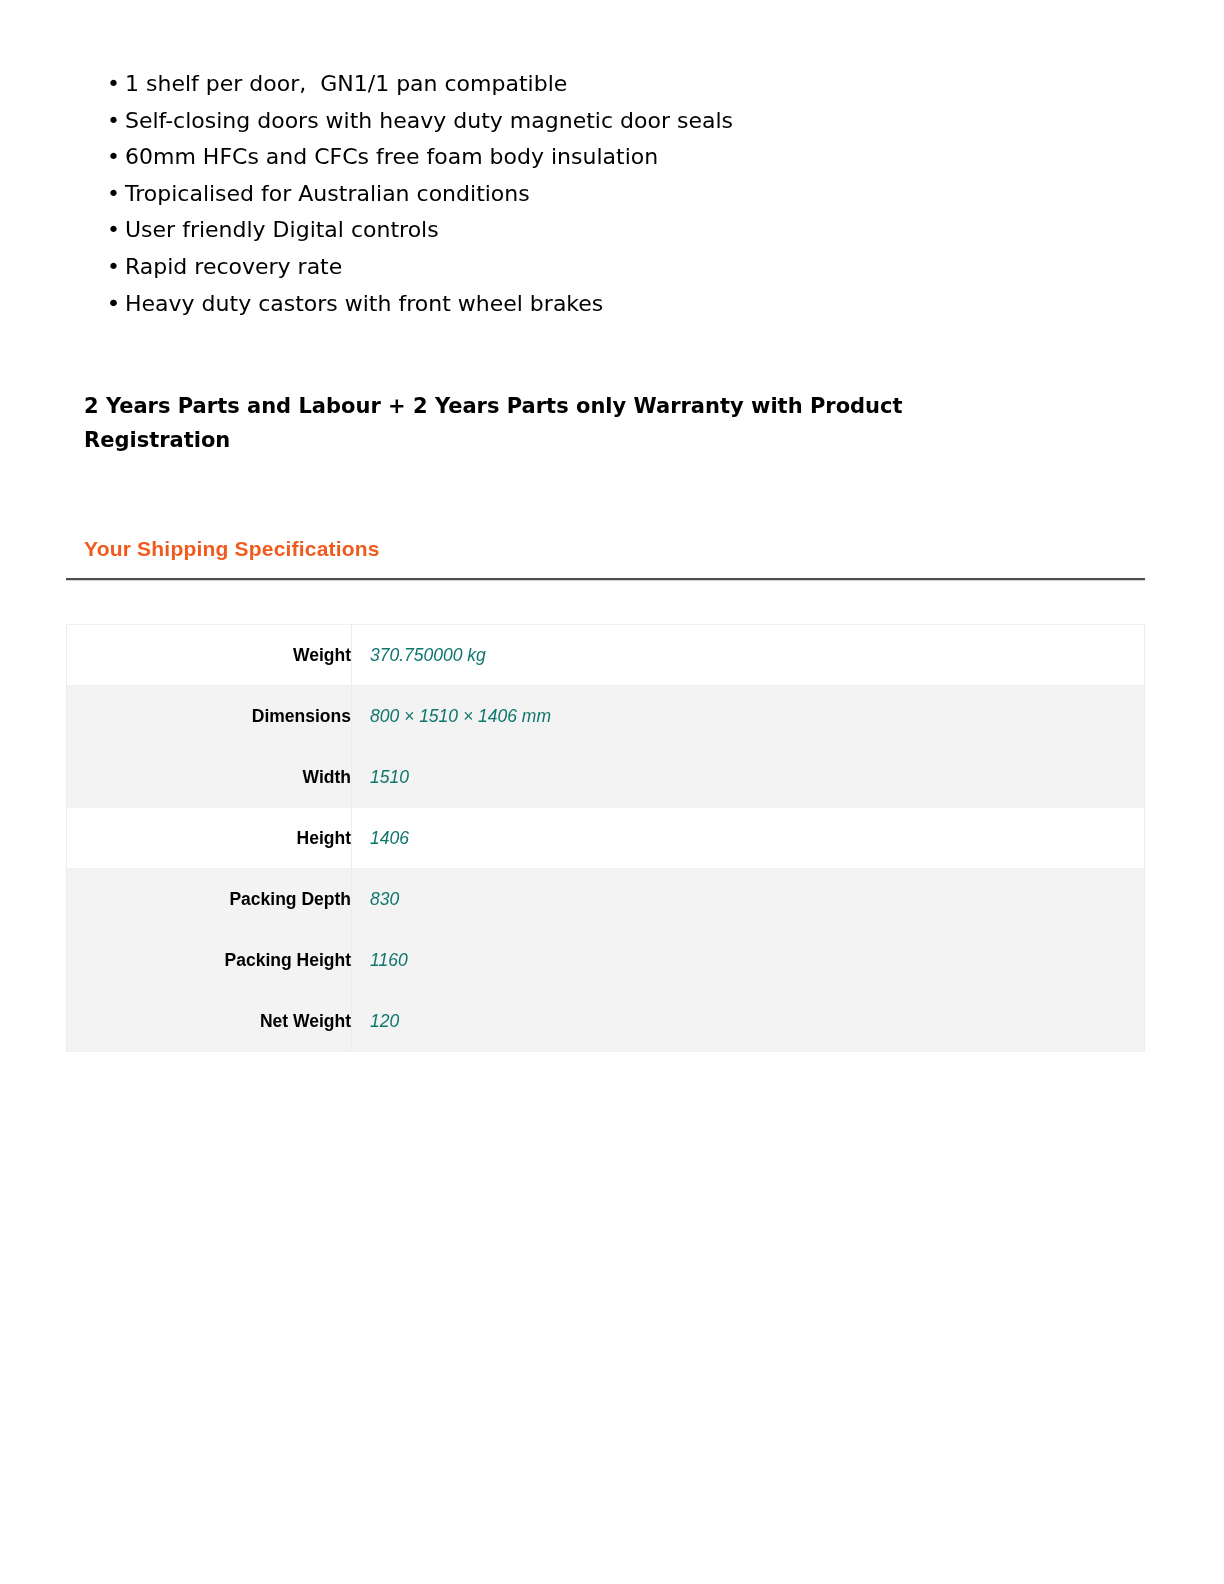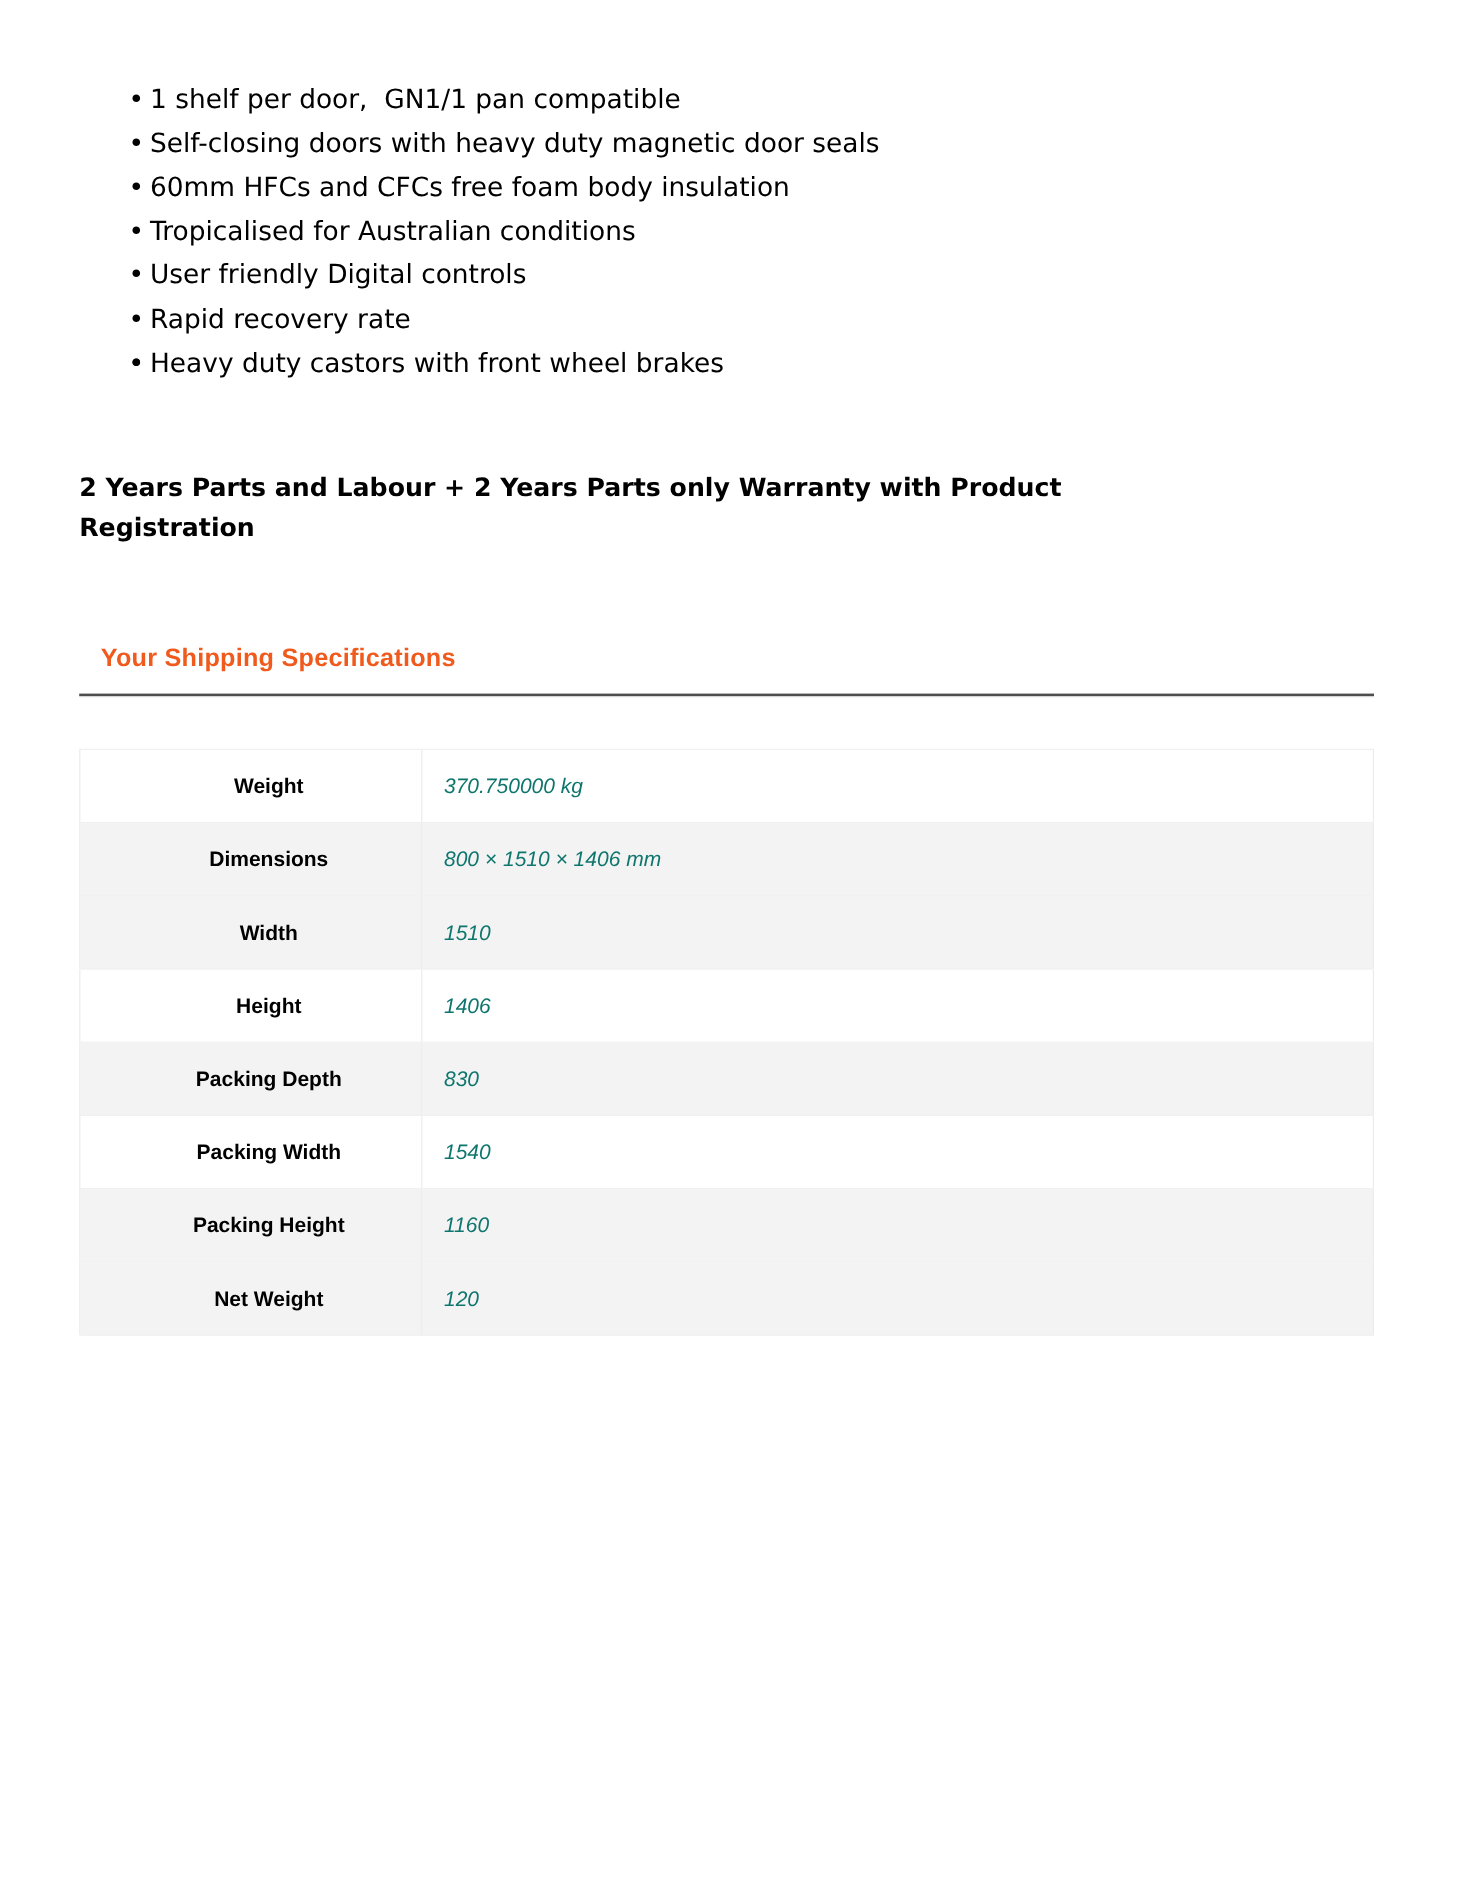--- a/index.html
+++ b/index.html
@@ -39,21 +39,21 @@
     position: absolute;
     left: 41px;
     top: 0;
     font-size: 22px;
     line-height: 36.6px;
   }
 
   
   .warranty {
     position: absolute;
-    left: 66px;
+    left: 84px;
     top: 389px;
     width: 960px;
     margin: 0;
     font-family: "DejaVu Sans", sans-serif;
     font-weight: bold;
     font-size: 21px;
     line-height: 34px;
     color: #000000;
   }
 
@@ -110,21 +110,21 @@
     background: #f3f3f3;
   }
   table.spec-table th,
   table.spec-table td {
     border-bottom: 1px solid #f0f0f0;
     vertical-align: middle;
     padding: 0;
   }
   table.spec-table th.spec-label {
     width: 254px;
-    text-align: center;
+    text-align: right;
     padding-left: 30px;
     font-family: "Liberation Sans", sans-serif;
     font-weight: bold;
     font-size: 17.5px;
     color: #000000;
     border-right: 1px solid #ececec;
   }
   table.spec-table td.spec-value {
     padding-left: 18px;
     font-family: "Liberation Sans", sans-serif;
@@ -171,24 +171,20 @@
           <td class="spec-value">1510</td>
         </tr>
         <tr class="even">
           <th class="spec-label">Height</th>
           <td class="spec-value">1406</td>
         </tr>
         <tr class="odd">
           <th class="spec-label">Packing Depth</th>
           <td class="spec-value">830</td>
         </tr>
-        <tr class="even">
-          <th class="spec-label">Packing Width</th>
-          <td class="spec-value">1540</td>
-        </tr>
         <tr class="odd">
           <th class="spec-label">Packing Height</th>
           <td class="spec-value">1160</td>
         </tr>
         <tr class="odd">
           <th class="spec-label">Net Weight</th>
           <td class="spec-value">120</td>
         </tr>
       </tbody>
   </table>

